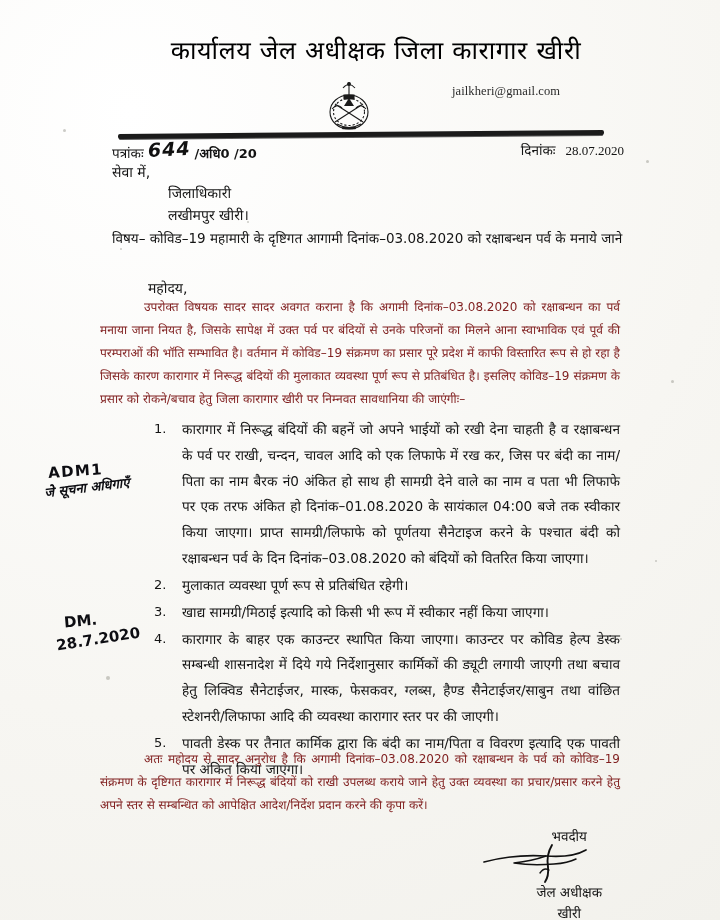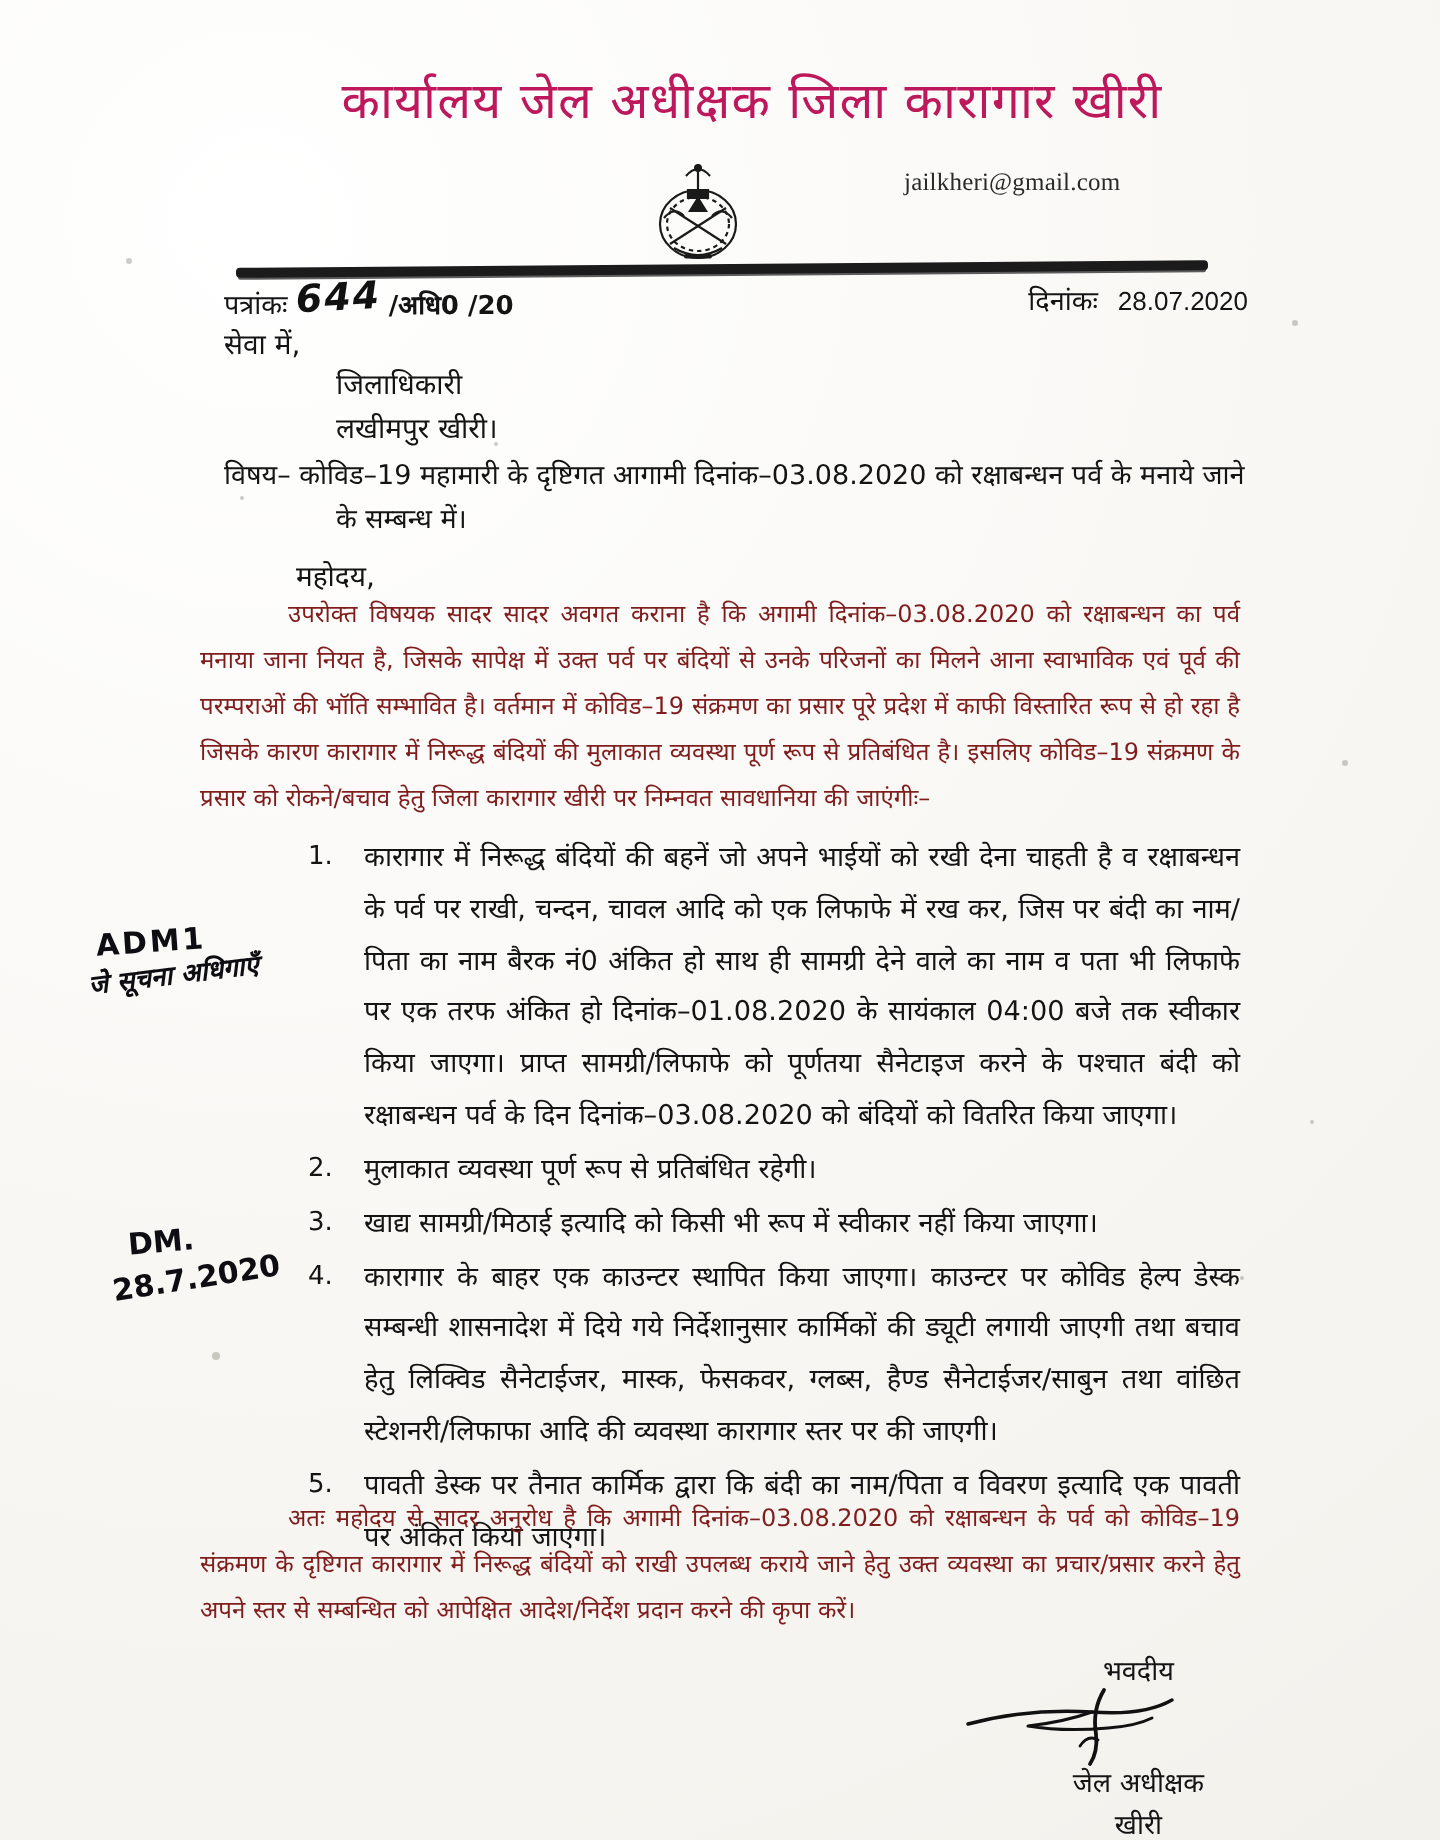--- a/index.html
+++ b/index.html
@@ -21,21 +21,21 @@
   .speck{position:absolute;background:#8d8d86;border-radius:50%;opacity:.45;}
 
   .sheet{position:absolute;inset:0;padding:0;}
 
   
   .org-title{
     position:absolute;left:0;right:0;top:32px;
     text-align:center;
     font-family:"DejaVu Sans","Liberation Sans",sans-serif;
     font-size:25px;font-weight:400;letter-spacing:.6px;
-    color:#be185d;
+    color:#000000;
     padding-left:32px;
   }
   .crest{
     position:absolute;left:322px;top:78px;width:54px;height:56px;
   }
   .contact{
     position:absolute;left:452px;top:82px;
     font-family:"DejaVu Sans","Liberation Sans",sans-serif;
     line-height:1.45;
   }
@@ -58,21 +58,21 @@
     font-family:"DejaVu Sans","Liberation Sans",sans-serif;font-size:13.5px;
   }
   .ref-hand{
     font-family:"DejaVu Sans","Liberation Sans",sans-serif;
     font-size:19px;font-weight:600;font-style:italic;
     letter-spacing:1px;color:#111;
     display:inline-block;transform:rotate(-3deg) translateY(-2px);
   }
   .ref-rest{font-family:"DejaVu Sans","Liberation Sans",sans-serif;font-size:13px;font-weight:bold;}
   .dateblk{position:absolute;right:0;top:1px;white-space:nowrap;}
-  .date-val{font-family:Liberation Sans, sans-serif;font-size:13px;padding-left:10px;}
+  .date-val{font-family:Liberation Serif, serif;font-size:13px;padding-left:10px;}
 
   .to-label{
     position:absolute;left:112px;top:162px;
     font-family:"DejaVu Sans","Liberation Sans",sans-serif;font-size:14px;
   }
   .to-lines{
     position:absolute;left:168px;top:183px;
     font-family:"DejaVu Sans","Liberation Sans",sans-serif;font-size:14px;line-height:1.55;
   }
 
@@ -203,21 +203,20 @@
   </div>
 
   <div class="to-label">सेवा में,</div>
   <div class="to-lines">
     <div>जिलाधिकारी</div>
     <div>लखीमपुर खीरी।</div>
   </div>
 
   <div class="subject">
     <span>विषय– कोविड–19 महामारी के दृष्टिगत आगामी दिनांक–03.08.2020 को रक्षाबन्धन पर्व के मनाये जाने</span>
-    <span class="cont">के सम्बन्ध में।</span>
   </div>
 
   <div class="salutation">महोदय,</div>
 
   <div class="para" id="para-1">उपरोक्त विषयक सादर सादर अवगत कराना है कि अगामी दिनांक–03.08.2020 को रक्षाबन्धन का पर्व मनाया जाना नियत है, जिसके सापेक्ष में उक्त पर्व पर बंदियों से उनके परिजनों का मिलने आना स्वाभाविक एवं पूर्व की परम्पराओं की भॉति सम्भावित है। वर्तमान में कोविड–19 संक्रमण का प्रसार पूरे प्रदेश में काफी विस्तारित रूप से हो रहा है जिसके कारण कारागार में निरूद्ध बंदियों की मुलाकात व्यवस्था पूर्ण रूप से प्रतिबंधित है। इसलिए कोविड–19 संक्रमण के प्रसार को रोकने/बचाव हेतु जिला कारागार खीरी पर निम्नवत सावधानिया की जाएंगीः–</div>
 
   <ol class="olist">
     <li>
       <span class="num">1.</span>
       <span>कारागार में निरूद्ध बंदियों की बहनें जो अपने भाईयों को रखी देना चाहती है व रक्षाबन्धन के पर्व पर राखी, चन्दन, चावल आदि को एक लिफाफे में रख कर, जिस पर बंदी का नाम/पिता का नाम बैरक नं0 अंकित हो साथ ही सामग्री देने वाले का नाम व पता भी लिफाफे पर एक तरफ अंकित हो दिनांक–01.08.2020 के सायंकाल 04:00 बजे तक स्वीकार किया जाएगा। प्राप्त सामग्री/लिफाफे को पूर्णतया सैनेटाइज करने के पश्चात बंदी को रक्षाबन्धन पर्व के दिन दिनांक–03.08.2020 को बंदियों को वितरित किया जाएगा।</span>

